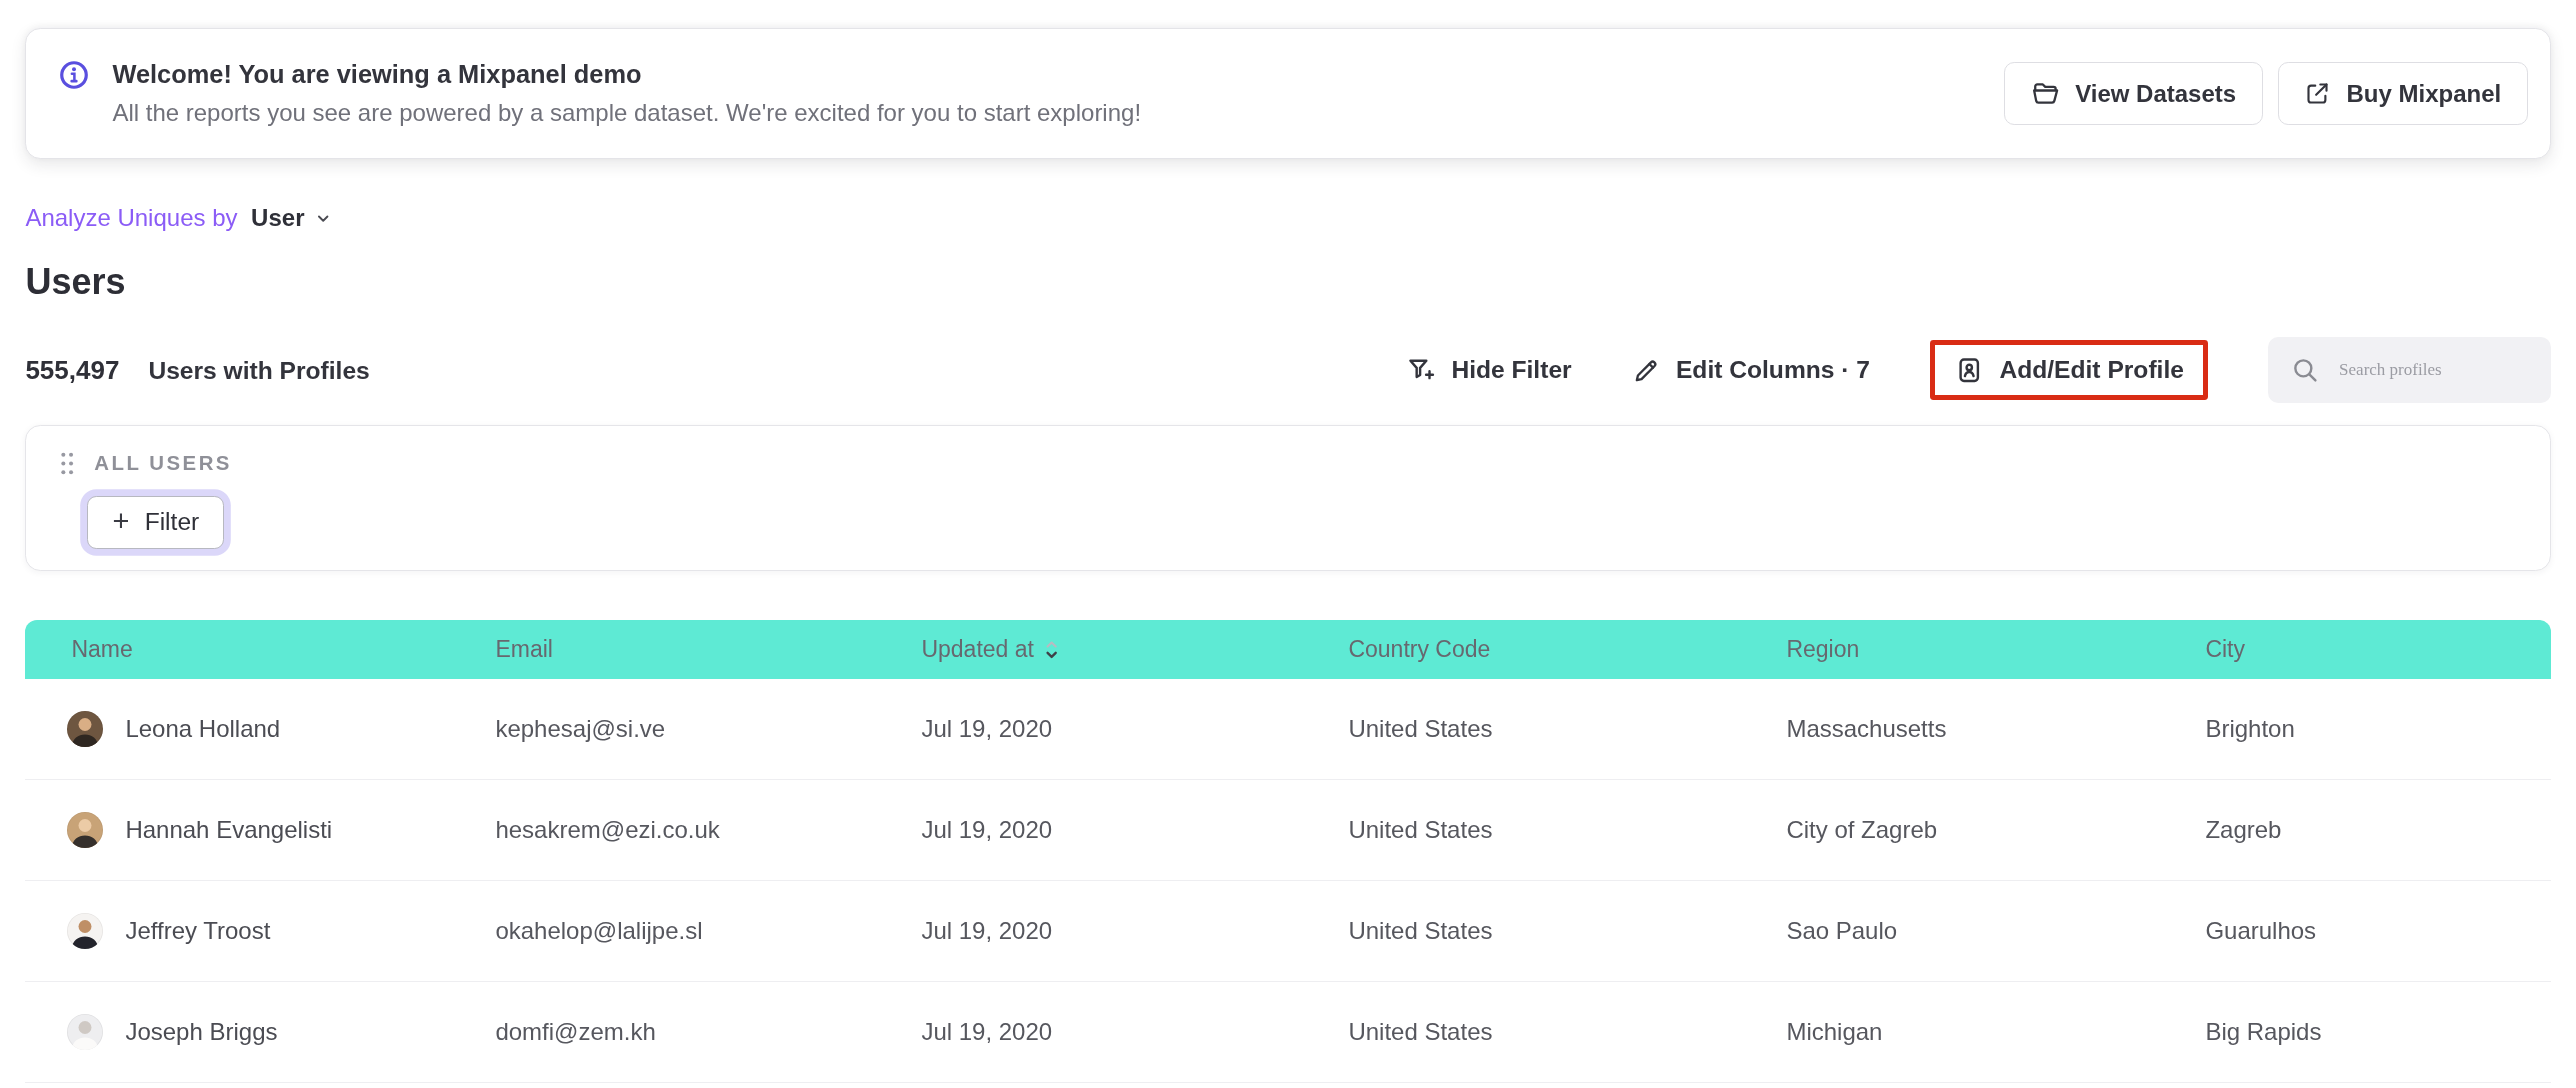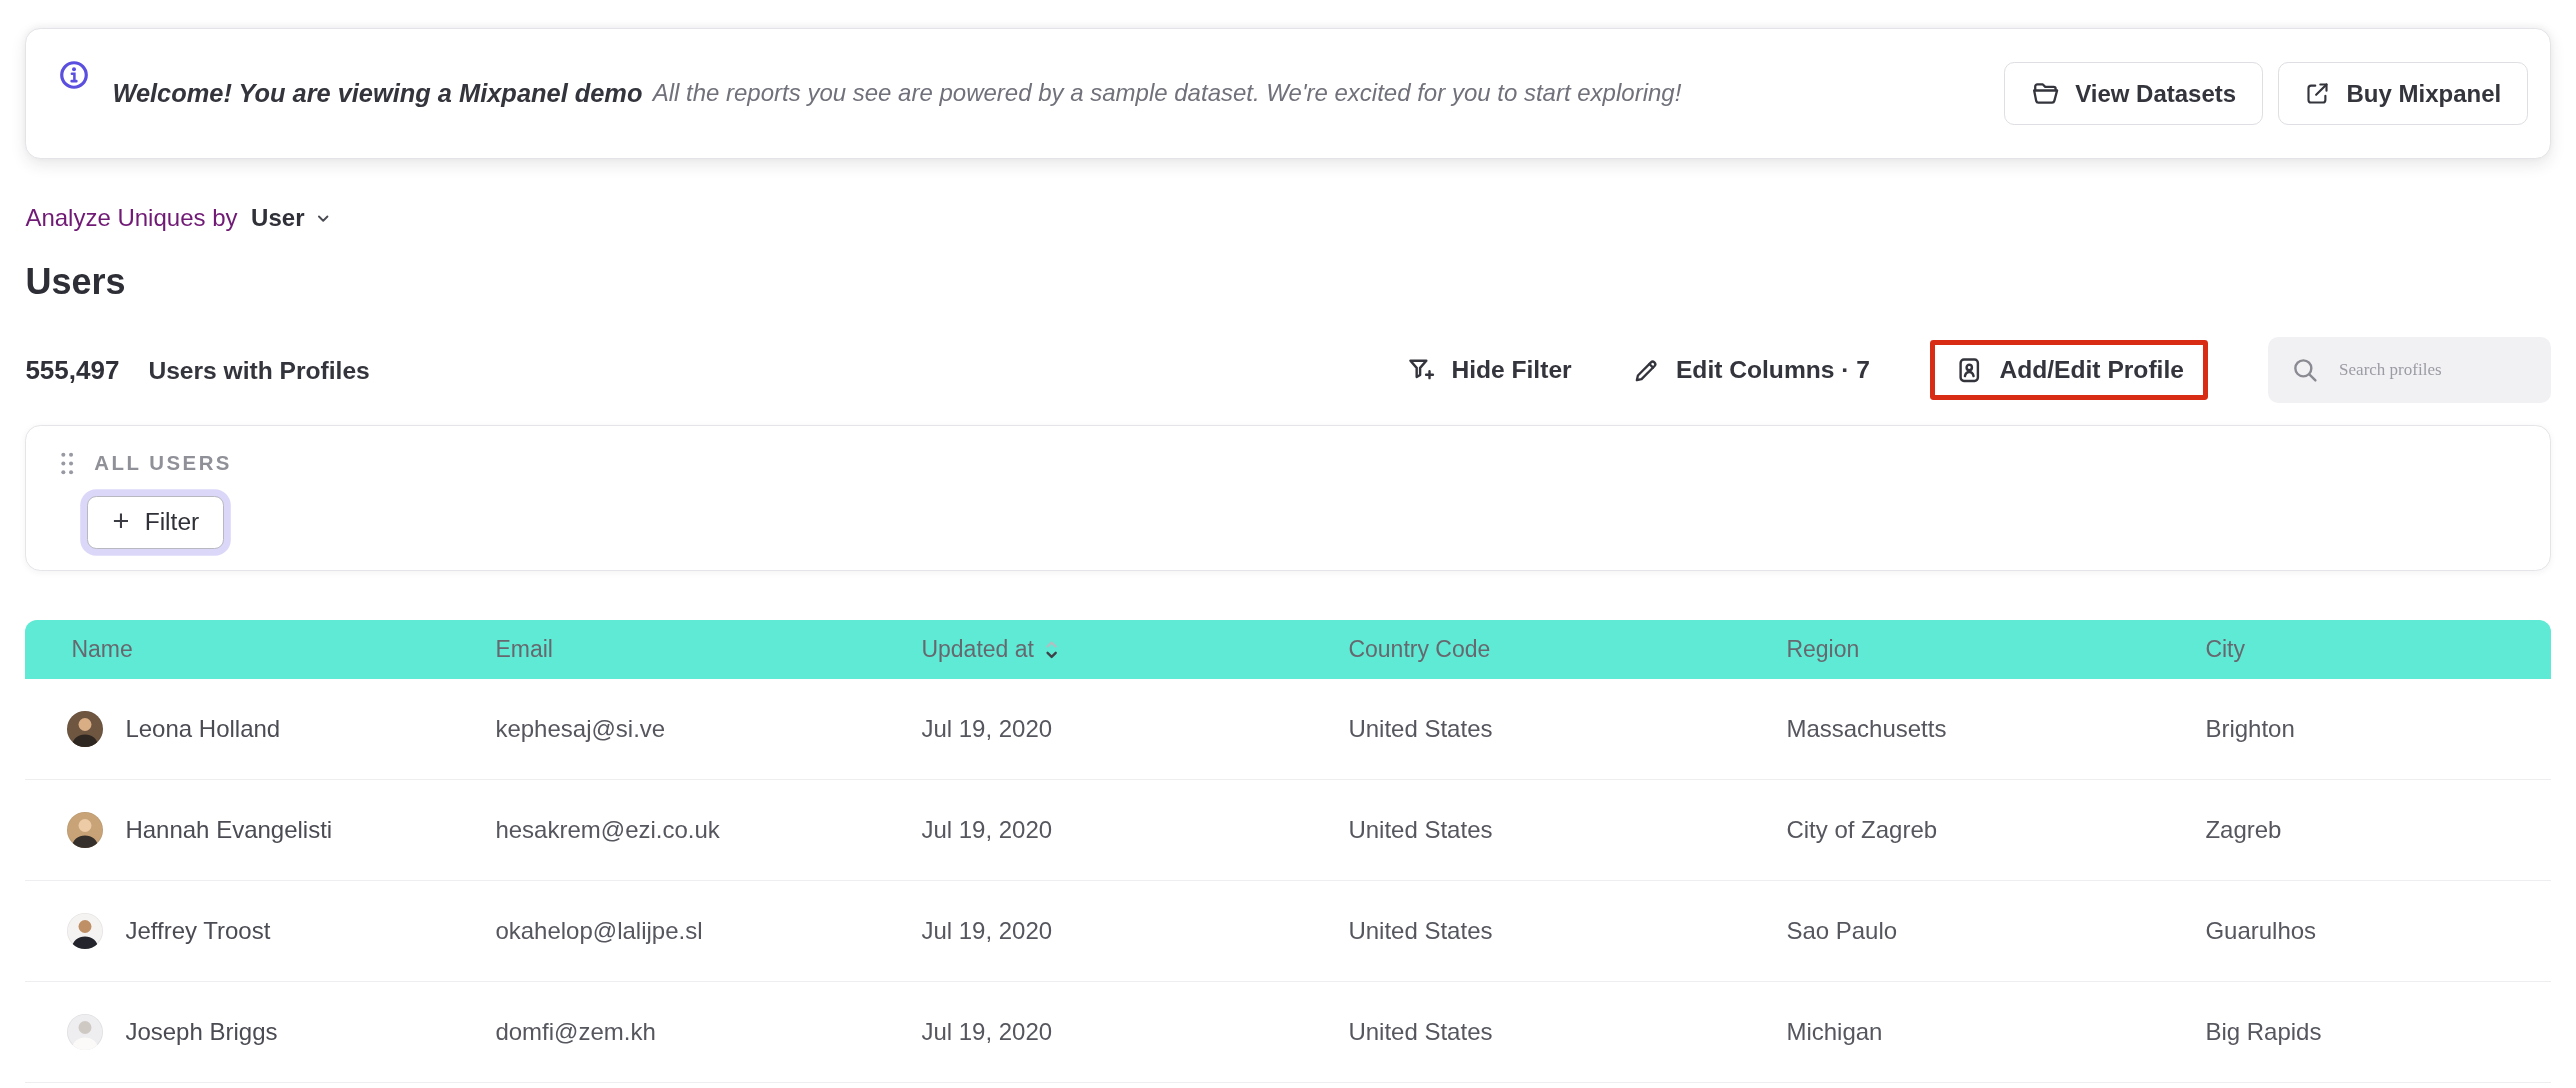--- a/index.html
+++ b/index.html
@@ -19,37 +19,37 @@
     height: 131px;
     border: 0.8px solid #e4e4e8;
     border-radius: 15.3px;
     background: #fff;
     box-shadow: 0 5.1px 15.3px rgba(35,35,50,0.10), 0 -1.7px 6.8px rgba(35,35,50,0.04);
     display: flex; align-items: center;
     padding: 0 22px 0 32px;
     box-sizing: border-box;
   }
   .banner-icon { flex: 0 0 auto; margin-right: 22px; margin-top: -37px; }
-  .banner-text { flex: 1 1 auto; display: flex; flex-direction: row; gap: 10.2px; font-style: italic; }
+  .banner-text { flex: 1 1 auto; display: flex; flex-direction: column; gap: 10.2px; }
   .banner-title { font-size: 25.4px; font-weight: 700; color: #33343c; }
   .banner-sub { font-size: 24px; color: #70717a; }
   .banner-actions { display: flex; gap: 15.3px; }
   .btn {
     display: flex; align-items: center; gap: 15.3px;
     height: 63px; padding: 0 25.4px;
     background: #fff;
     border: 1.7px solid #dedee3;
     border-radius: 10.2px;
     font-size: 24px; font-weight: 600; color: #33343c;
     cursor: pointer;
   }
 
   
   .analyze-row { margin-top: 44px; height: 30.5px; display: flex; align-items: center; gap: 13.6px; font-size: 24px; }
-  .analyze-label { color: #701a75; }
+  .analyze-label { color: #8b5cf6; }
   .analyze-value { color: #2f3038; font-weight: 600; display: flex; align-items: center; gap: 8.5px; cursor: pointer; }
   .page-title { margin-top: 27px; font-size: 36px; line-height: 41px; font-weight: 700; color: #2d2e36; }
 
   
   .stats-row { margin-top: 30.5px; height: 76px; display: flex; align-items: center; justify-content: space-between; }
   .stats-left { display: flex; align-items: baseline; gap: 29px; }
   .stats-count { font-size: 26px; font-weight: 700; color: #2f3038; }
   .stats-label { font-size: 24.6px; font-weight: 600; color: #33343c; }
   .toolbar { display: flex; align-items: center; gap: 60px; }
   .tool-item { display: flex; align-items: center; gap: 15.3px; font-size: 24.6px; font-weight: 600; color: #33343c; cursor: pointer; white-space: nowrap; }

